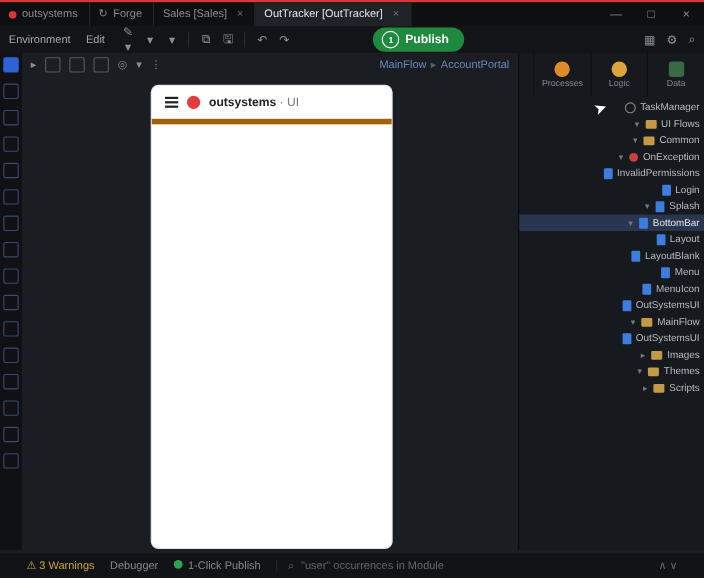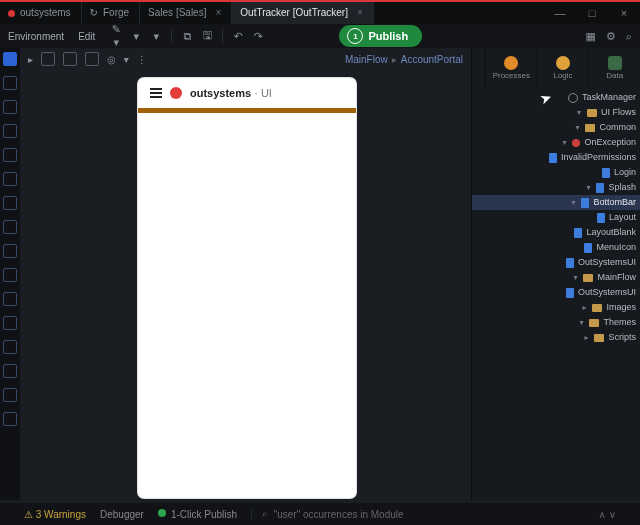--- a/index.html
+++ b/index.html
@@ -214,20 +214,24 @@
       <div class="row pad5">
           <span class="fl"></span>
           <span>Layout</span>
         </div>
       <div class="row pad5">
           <span class="fl"></span>
           <span>LayoutBlank</span>
         </div>
       <div class="row pad5">
           <span class="fl"></span>
+          <span>Menu</span>
+        </div>
+      <div class="row pad5">
+          <span class="fl"></span>
           <span>MenuIcon</span>
         </div>
       <div class="row pad4">
           <span class="tw"></span>
           <span class="fl"></span>
           <span>OutSystemsUI</span>
         </div>
       <div class="row pad2">
           <span class="tw">▾</span>
           <span class="fld"></span>

